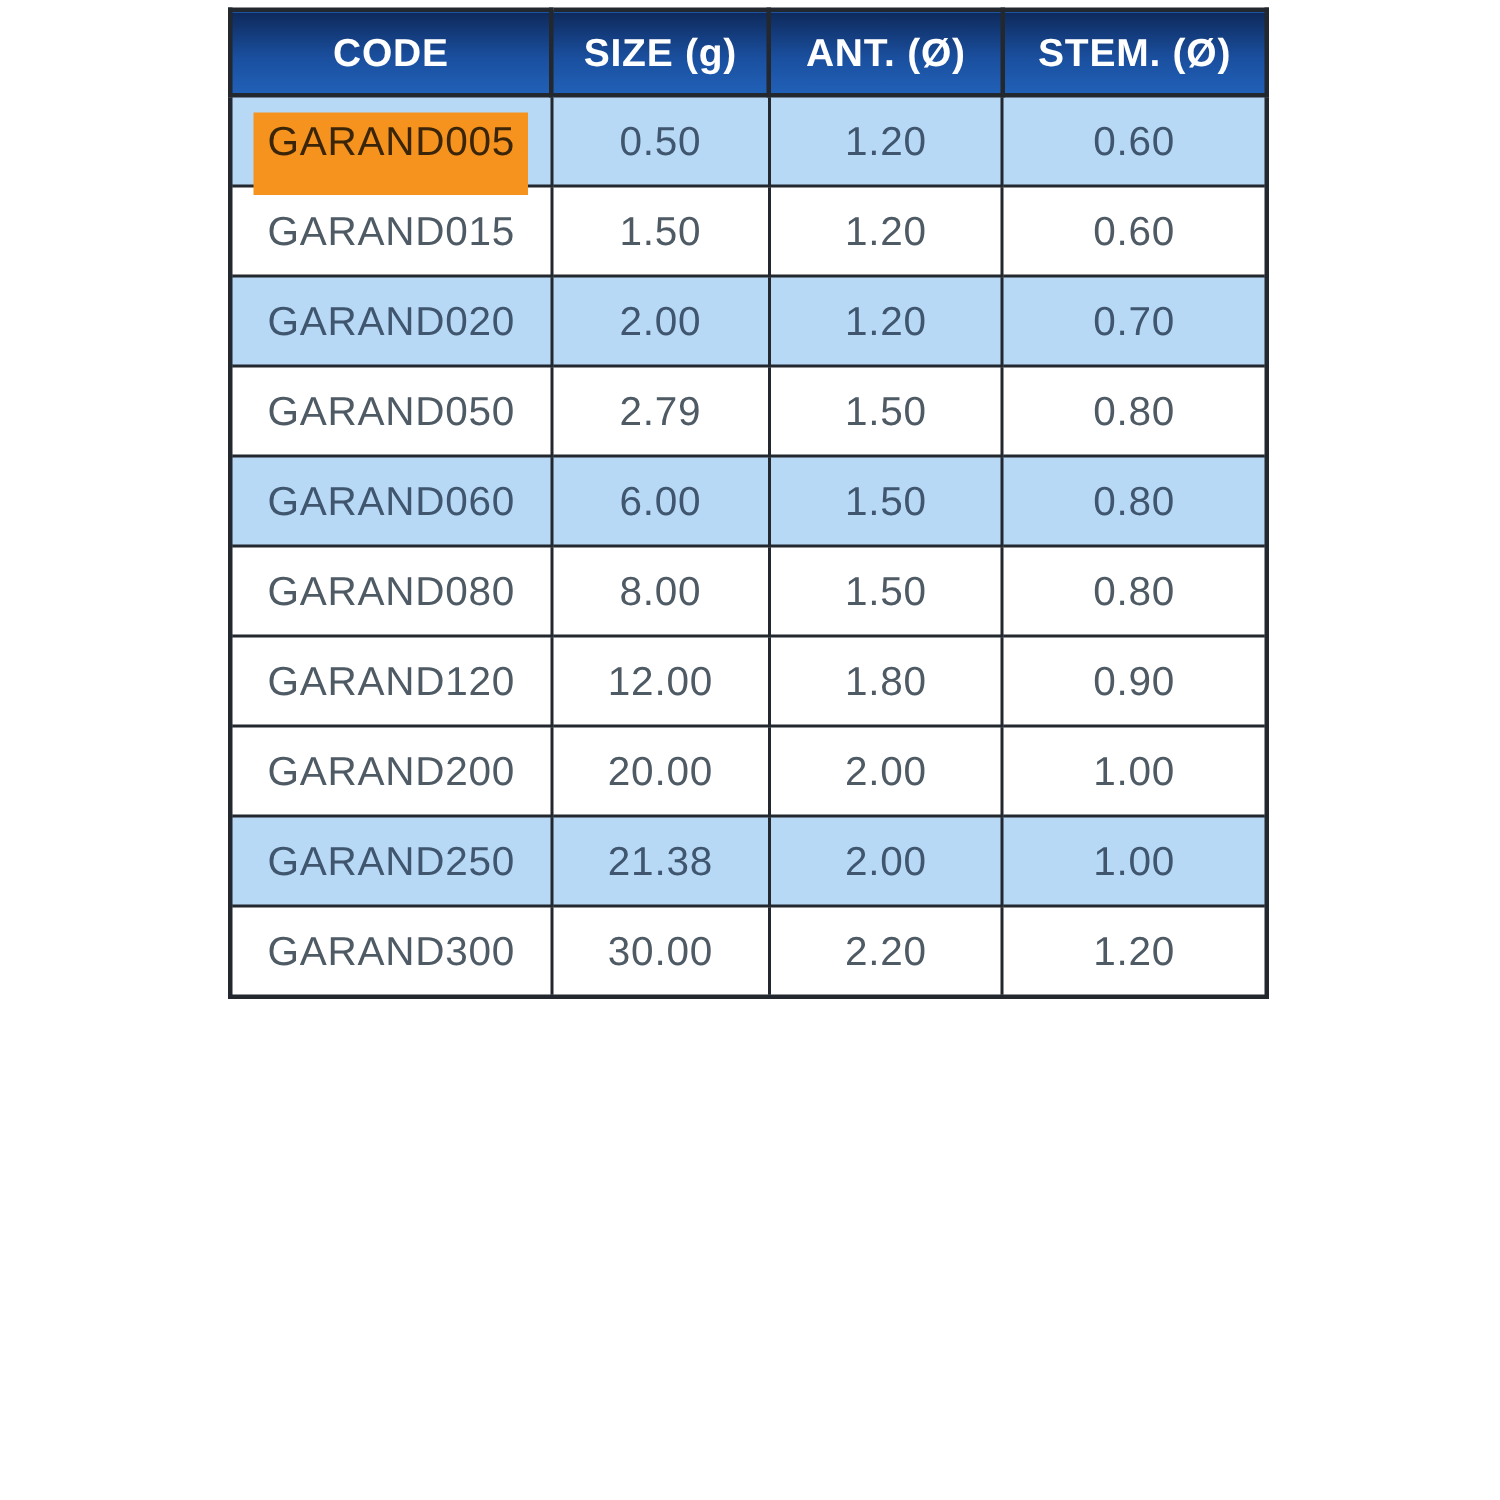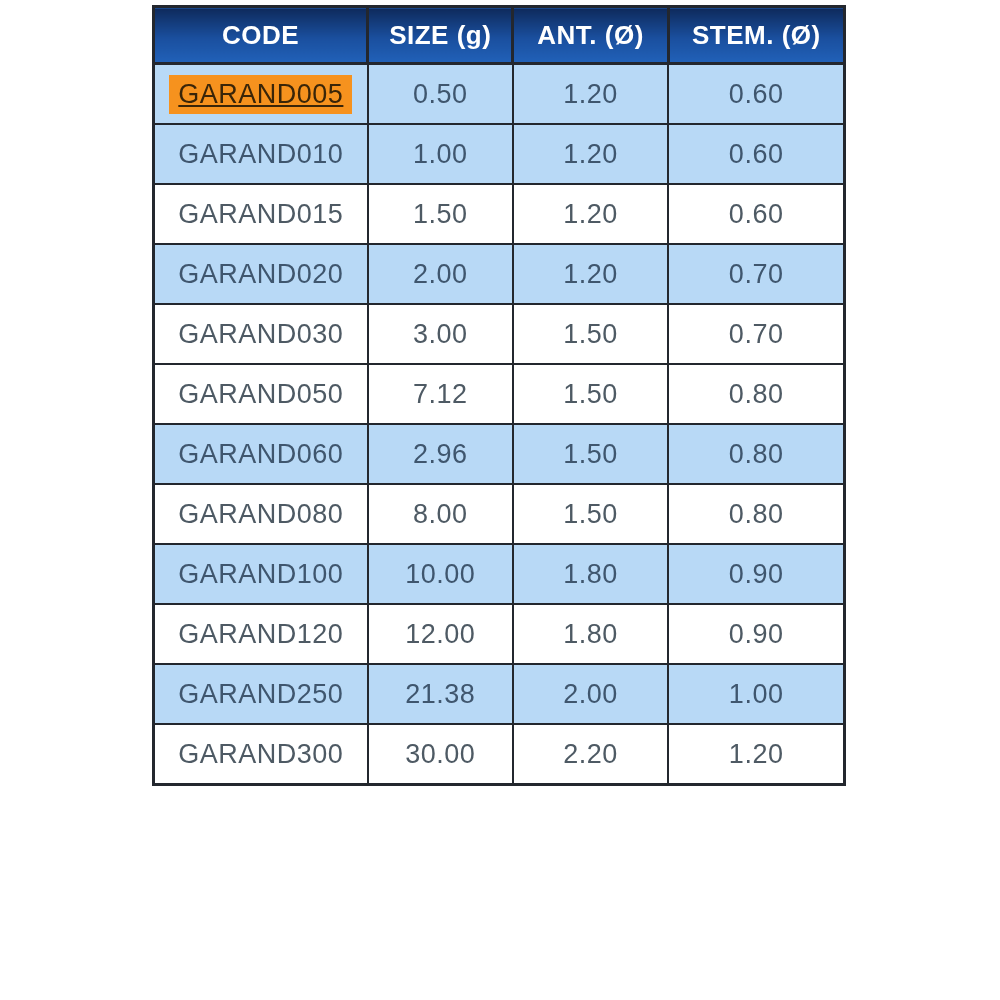--- a/index.html
+++ b/index.html
@@ -48,22 +48,21 @@
     font-size: 27px;
     letter-spacing: 0.5px;
     color: var(--cell-text, #4e5a64);
     border: 2px solid var(--border, #23272e);
   }
   tr.blue td  { background: var(--row-blue, #b8d9f6); color: var(--cell-text-blue, #3f566e); }
   tr.white td { background: var(--row-white, #ffffff); }
   .highlight {
     background: var(--highlight-bg, #f6921e);
     color: var(--highlight-text, #3a2508);
-    padding: 4px 9px 5px 9px;
-    text-decoration: underline;
+    padding: 4px 9px 21px 9px;
   }
 </style>
 </head>
 <body>
 
 <div class="canvas">
   <table class="spec">
     <colgroup>
       <col class="c-code">
       <col class="c-size">
@@ -78,73 +77,61 @@
         <th>STEM. (Ø)</th>
       </tr>
     </thead>
     <tbody>
         <tr class="blue">
           <td><span class="highlight">GARAND005</span></td>
           <td>0.50</td>
           <td>1.20</td>
           <td>0.60</td>
         </tr>
-        <tr class="blue">
-          <td>GARAND010</td>
-          <td>1.00</td>
-          <td>1.20</td>
-          <td>0.60</td>
-        </tr>
         <tr class="white">
           <td>GARAND015</td>
           <td>1.50</td>
           <td>1.20</td>
           <td>0.60</td>
         </tr>
         <tr class="blue">
           <td>GARAND020</td>
           <td>2.00</td>
           <td>1.20</td>
           <td>0.70</td>
         </tr>
         <tr class="white">
-          <td>GARAND030</td>
-          <td>3.00</td>
-          <td>1.50</td>
-          <td>0.70</td>
-        </tr>
-        <tr class="white">
           <td>GARAND050</td>
-          <td>7.12</td>
+          <td>2.79</td>
           <td>1.50</td>
           <td>0.80</td>
         </tr>
         <tr class="blue">
           <td>GARAND060</td>
-          <td>2.96</td>
+          <td>6.00</td>
           <td>1.50</td>
           <td>0.80</td>
         </tr>
         <tr class="white">
           <td>GARAND080</td>
           <td>8.00</td>
           <td>1.50</td>
           <td>0.80</td>
         </tr>
-        <tr class="blue">
-          <td>GARAND100</td>
-          <td>10.00</td>
-          <td>1.80</td>
-          <td>0.90</td>
-        </tr>
         <tr class="white">
           <td>GARAND120</td>
           <td>12.00</td>
           <td>1.80</td>
           <td>0.90</td>
+        </tr>
+        <tr class="white">
+          <td>GARAND200</td>
+          <td>20.00</td>
+          <td>2.00</td>
+          <td>1.00</td>
         </tr>
         <tr class="blue">
           <td>GARAND250</td>
           <td>21.38</td>
           <td>2.00</td>
           <td>1.00</td>
         </tr>
         <tr class="white">
           <td>GARAND300</td>
           <td>30.00</td>

